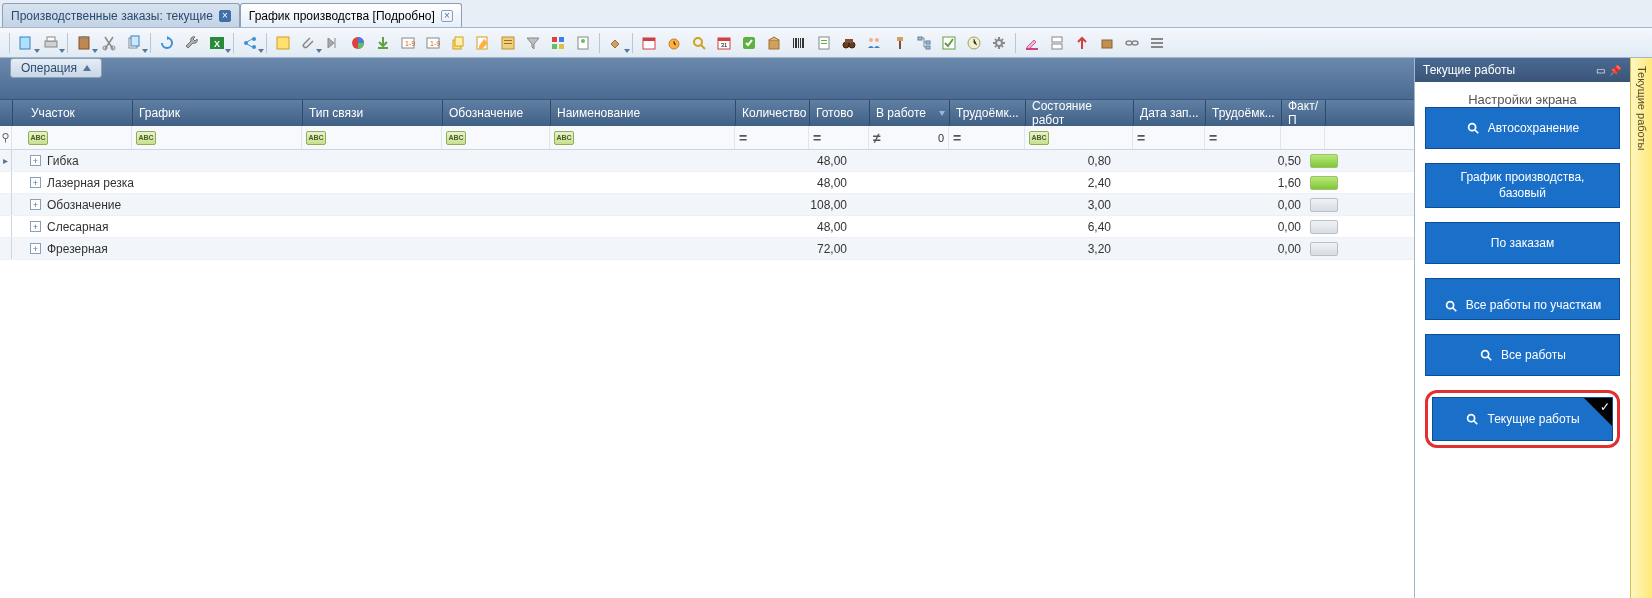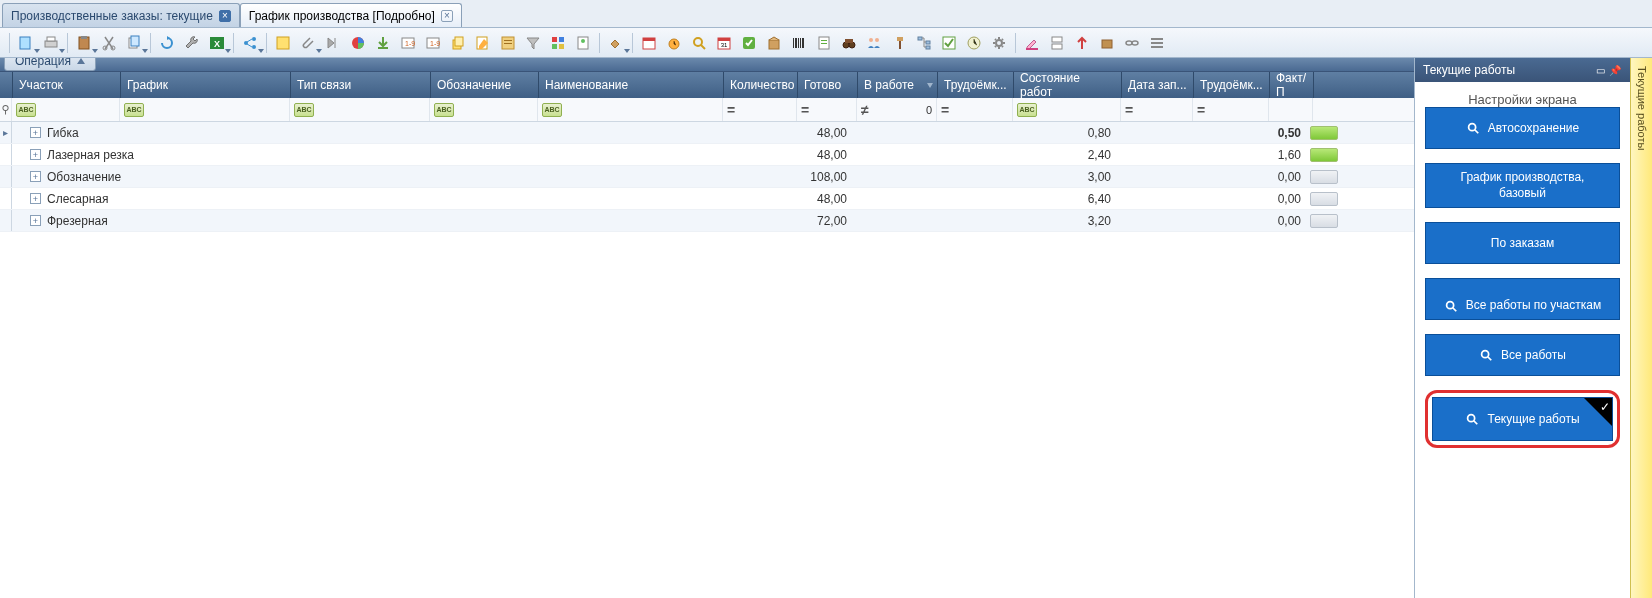--- a/index.html
+++ b/index.html
@@ -20,21 +20,21 @@
 .drop-arrow{ position:absolute; right:-2px; bottom:2px; width:0; height:0; border-left:3px solid transparent; border-right:3px solid transparent; border-top:4px solid #5a7699;}
 
 
 .main { display: flex; height: calc(100% - 55px); }
 .grid-area { flex: 1; display: flex; flex-direction: column; border-right: 1px solid #a3b7cc; overflow:hidden;}
 .side-panel { width: 215px; background: #fff; display: flex; flex-direction: column; }
 .side-strip { width: 22px; background: linear-gradient(90deg,#fff6c0,#ffe97a); border-left: 1px solid #d0c050; display: flex; align-items: flex-start; justify-content: center; padding-top: 8px; }
 .side-strip span { writing-mode: vertical-rl; font-size: 11px; color: #5a5020; }
 
 
-.group-hdr { height: 14px; background: linear-gradient(#6b89ac,#4a6a92); border-bottom: 1px solid #3a5478; display: flex; align-items: flex-end; padding: 0 4px; }
+.group-hdr { height: 42px; background: linear-gradient(#6b89ac,#4a6a92); border-bottom: 1px solid #3a5478; display: flex; align-items: flex-start; padding: 0 10px; }
 .group-btn { background: linear-gradient(#e6edf5,#c9d7e7); border: 1px solid #8aa0b8; border-radius: 3px; padding: 2px 10px; font-size: 12px; color: #2b4a6f; display: flex; align-items:center; gap:6px; cursor:pointer;}
 .sort-arrow{ width:0;height:0;border-left:4px solid transparent;border-right:4px solid transparent;border-bottom:6px solid #5a7699;}
 
 
 .col-row { display: flex; height: 26px; background: linear-gradient(#5f7fa3,#3f5f85); }
 .col { border-right: 1px solid #2f4a6a; color: #fff; font-size: 12px; display: flex; align-items: center; padding: 0 6px; position:relative;}
 .col.sortable::after{ content:""; position:absolute; right:4px; width:0;height:0;border-left:3px solid transparent;border-right:3px solid transparent;border-top:5px solid #a0b5cc;}
 
 
 .filter-row { display: flex; height: 24px; background: #f7f9fc; border-bottom: 1px solid #cdd7e2; }
@@ -63,21 +63,21 @@
 .side-btn .mag{ width:14px;height:14px; }
 .side-btn.selected-wrap{ border:3px solid #e03030; border-radius:12px; padding:4px;}
 .selected-inner{ width:100%; height:44px; background:#1a6fc9; border:1px solid #0a4f99; display:flex; align-items:center; justify-content:center; gap:8px; color:#fff; position:relative;}
 .corner-check{ position:absolute; top:0; right:0; width:0; height:0; border-top:28px solid #000; border-left:28px solid transparent;}
 .corner-check::after{ content:"✓"; position:absolute; top:-26px; right:2px; color:#fff; font-size:12px;}
 .pin-icons{ display:flex; gap:4px;}
 .pin-icons span{ font-size:10px; cursor:pointer;}
 
 
 .w-sel{width:12px;min-width:12px;}
-.w0{width:108px;min-width:108px;}
+.w0{width:108px;min-width:108px;margin-left:12px;}
 .w1{width:170px;min-width:170px;}
 .w2{width:140px;min-width:140px;}
 .w3{width:108px;min-width:108px;}
 .w4{width:185px;min-width:185px;}
 .w5{width:74px;min-width:74px;}
 .w6{width:60px;min-width:60px;}
 .w7{width:80px;min-width:80px;}
 .w8{width:76px;min-width:76px;}
 .w9{width:108px;min-width:108px;}
 .w10{width:72px;min-width:72px;}
@@ -460,21 +460,21 @@
           <div class="dcell" style="width:782px;">
             <span class="expand">+</span>
             <span>Гибка</span>
           </div>
           <div class="dcell w6 num">48,00</div>
           <div class="dcell w7"></div>
           <div class="dcell w8"></div>
           <div class="dcell w9 num">0,80</div>
           <div class="dcell w10"></div>
           <div class="dcell w11"></div>
-          <div class="dcell" style="width:42px;justify-content:flex-end;font-weight:bold;">0,50</div>
+          <div class="dcell" style="width:42px;justify-content:flex-end;">0,50</div>
           <div class="dcell" style="width:34px;padding:0 2px;">
             <div class="bar green" style="width:28px;"></div>
           </div>
         </div>
         <div class="data-row">
           <div class="row-selector"></div>
           <div class="dcell" style="width:782px;">
             <span class="expand">+</span>
             <span>Лазерная резка</span>
           </div>

